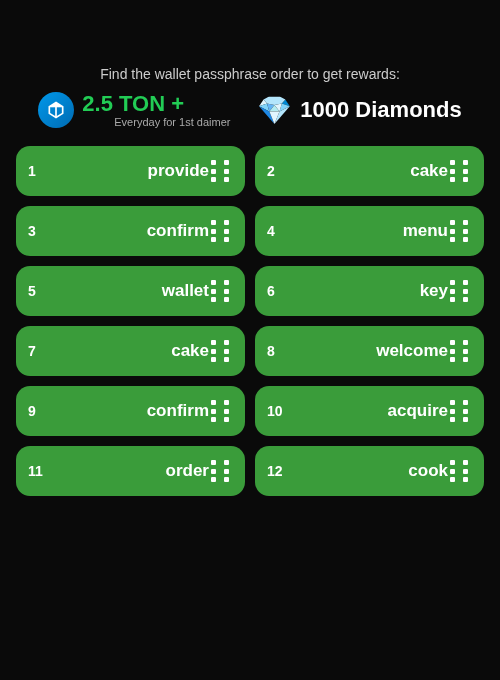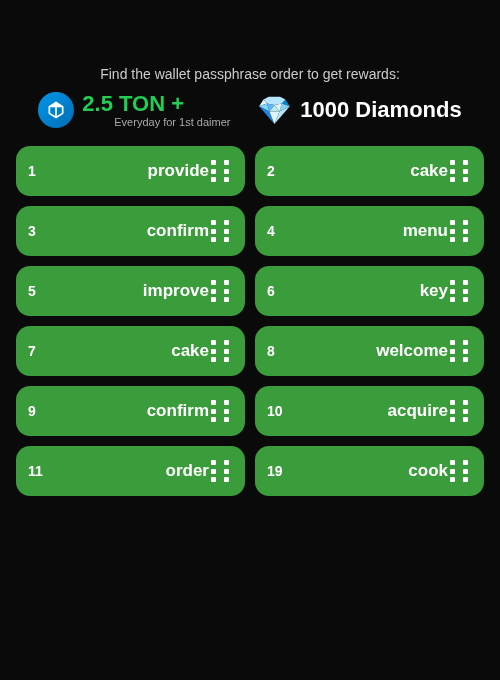--- a/index.html
+++ b/index.html
@@ -210,21 +210,21 @@
         <div class="drag-dot"></div>
         <div class="drag-dot"></div>
         <div class="drag-dot"></div>
         <div class="drag-dot"></div>
         <div class="drag-dot"></div>
         <div class="drag-dot"></div>
       </div>
     </div>
     <div class="word-card">
       <span class="card-number">5</span>
-      <span class="card-word">improve</span>
+      <span class="card-word">wallet</span>
       <div class="drag-handle">
         <div class="drag-dot"></div>
         <div class="drag-dot"></div>
         <div class="drag-dot"></div>
         <div class="drag-dot"></div>
         <div class="drag-dot"></div>
         <div class="drag-dot"></div>
       </div>
     </div>
     <div class="word-card">
@@ -293,21 +293,21 @@
       <div class="drag-handle">
         <div class="drag-dot"></div>
         <div class="drag-dot"></div>
         <div class="drag-dot"></div>
         <div class="drag-dot"></div>
         <div class="drag-dot"></div>
         <div class="drag-dot"></div>
       </div>
     </div>
     <div class="word-card">
-      <span class="card-number">19</span>
+      <span class="card-number">12</span>
       <span class="card-word">cook</span>
       <div class="drag-handle">
         <div class="drag-dot"></div>
         <div class="drag-dot"></div>
         <div class="drag-dot"></div>
         <div class="drag-dot"></div>
         <div class="drag-dot"></div>
         <div class="drag-dot"></div>
       </div>
     </div>

